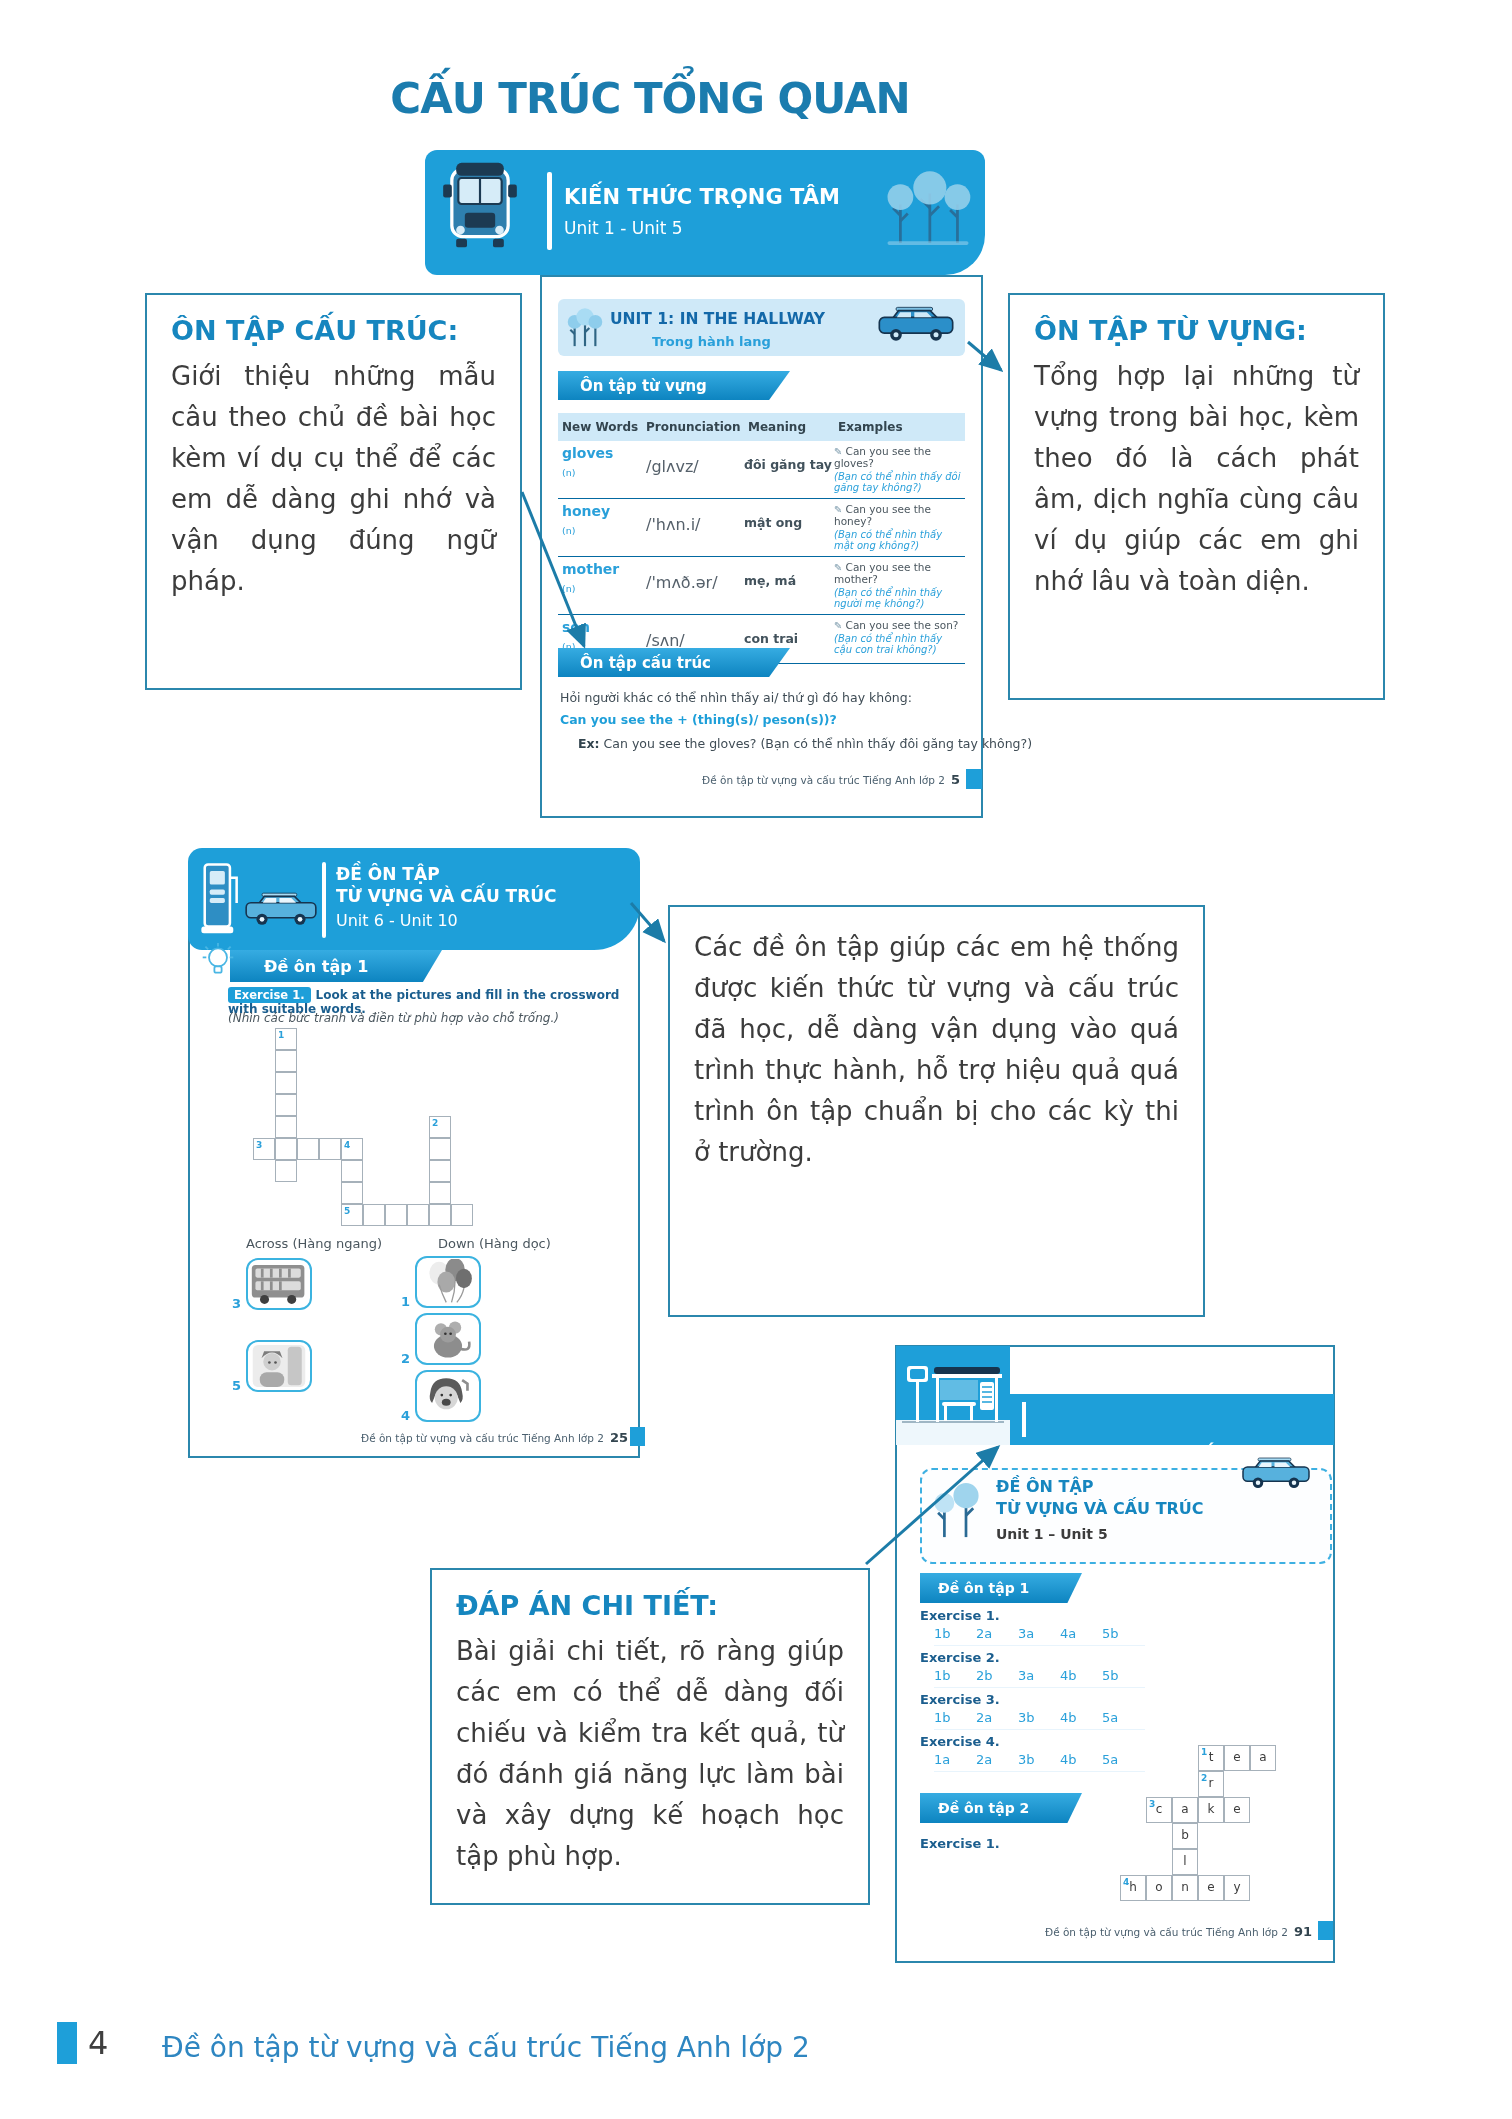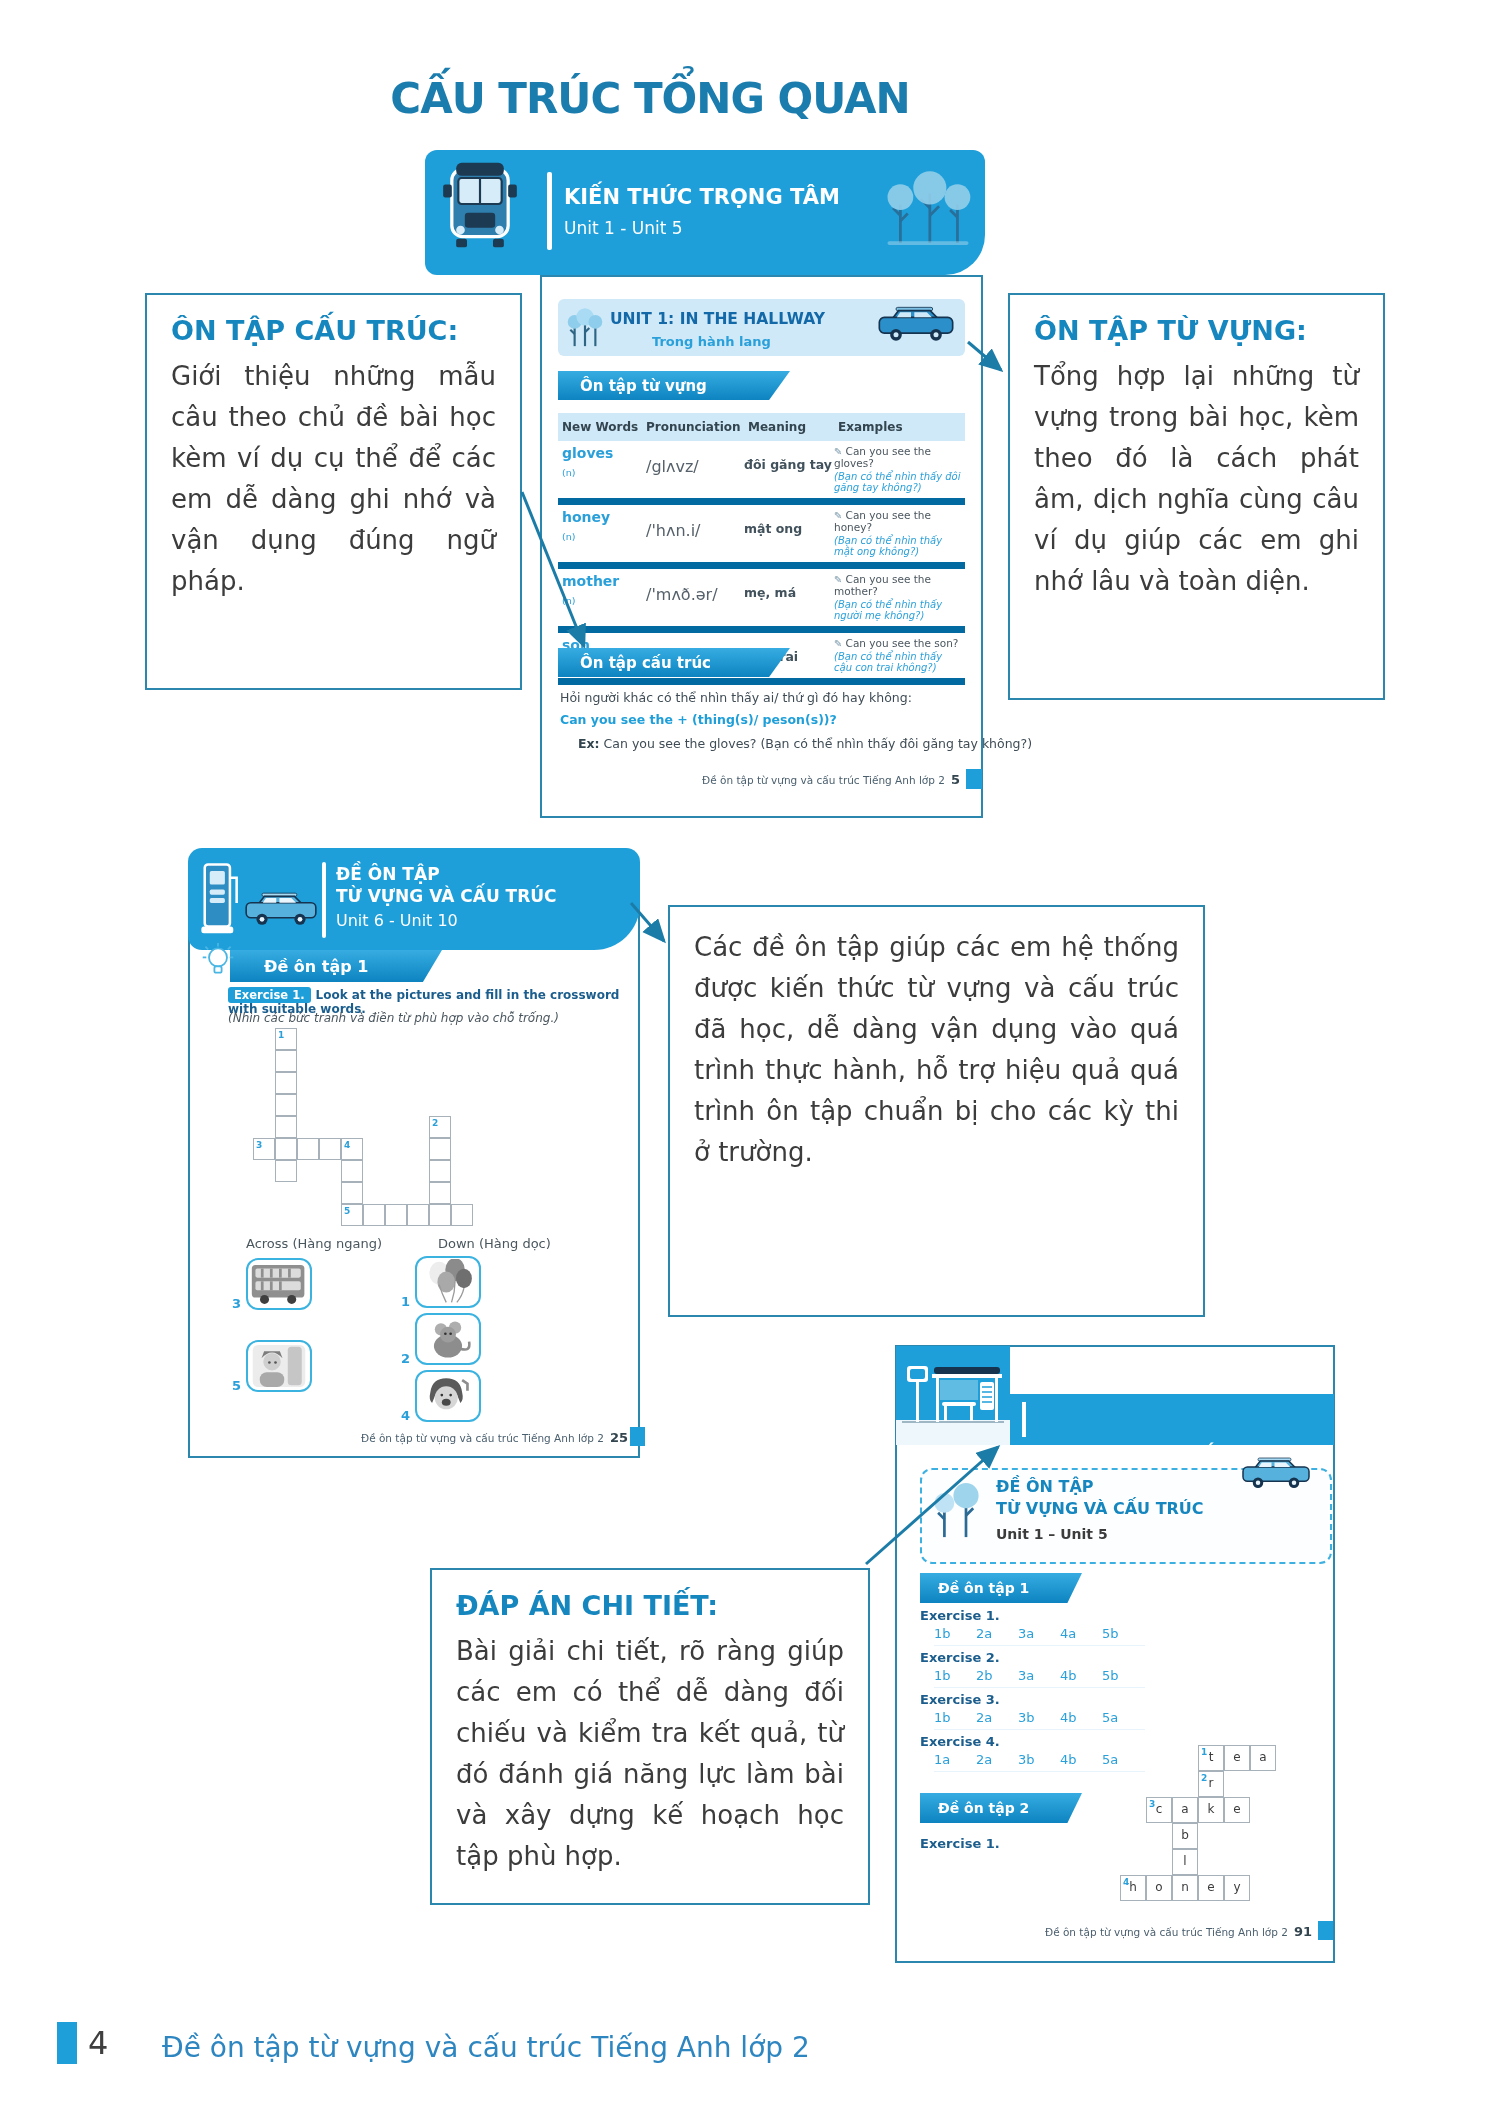--- a/index.html
+++ b/index.html
@@ -45,21 +45,21 @@
   #unit-title{left:610px;top:310px;font-size:15.5px;font-weight:bold;color:#1368a8;}
   #unit-sub{left:652px;top:334px;font-size:13px;font-weight:bold;color:#2aa0da;}
   #unit-car{left:876px;top:304px;}
   #vocab-band{left:558px;top:371px;width:232px;height:29px;font-size:15px;padding-left:22px;box-sizing:border-box;}
   #struct-band{left:558px;top:648px;width:232px;height:29px;font-size:15px;padding-left:22px;box-sizing:border-box;}
 
   #vocab-table{left:558px;top:413px;width:407px;}
   .vhead{display:grid;grid-template-columns:84px 102px 90px 1fr;background:#cfe9f8;
     font-size:12px;font-weight:bold;color:#33454f;height:28px;align-items:center;}
   .vhead span{padding-left:4px;}
-  .vrow{display:grid;grid-template-columns:84px 102px 90px 1fr;border-bottom:7px solid #0369a1;
+  .vrow{display:grid;grid-template-columns:84px 102px 90px 1fr;border-bottom:1px solid #0369a1;
     min-height:49px;padding:4px 0 5px 0;box-sizing:border-box;}
   .vword{color:#2aa0da;font-weight:bold;font-size:14px;}
   .vpos{color:#2aa0da;font-size:9.5px;margin-top:6px;}
   .vc{padding-left:4px;}
   .vpron{font-size:16px;color:#55606a;padding-top:12px;padding-left:4px;}
   .vmean{font-size:12.5px;font-weight:bold;color:#42525c;padding-top:12px;}
   .vex{font-size:10.5px;color:#4a565e;padding-right:4px;}
   .vexl .pencil{color:#7a99ab;font-size:10px;}
   .vtr{font-size:10px;font-style:italic;color:#2aa0da;margin-top:2px;}
 

